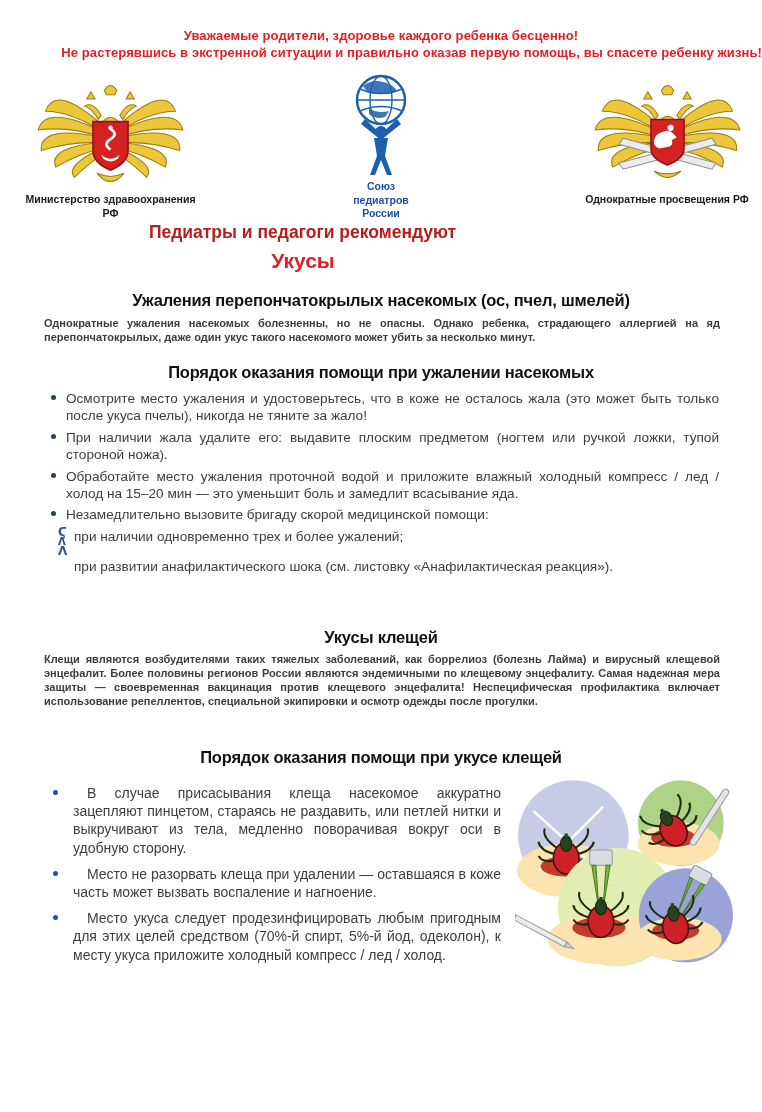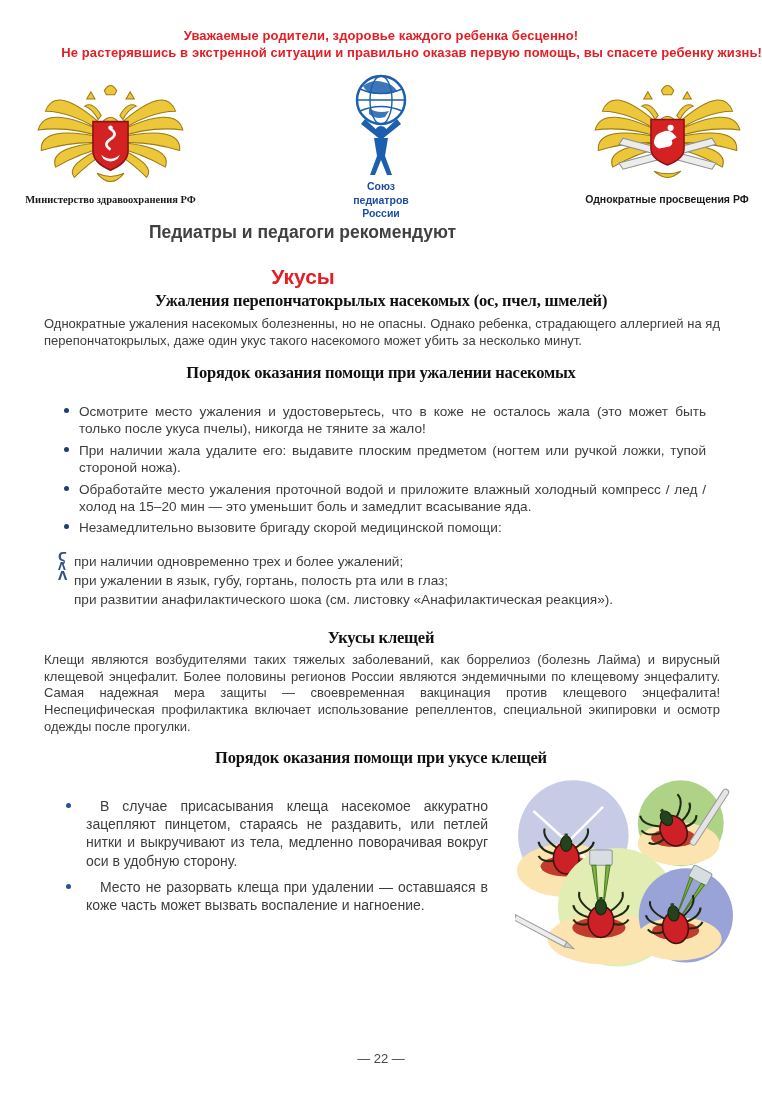--- a/index.html
+++ b/index.html
@@ -5,25 +5,25 @@
   html,body{margin:0;padding:0;background:#ffffff;}
   .page{
     position:relative;width:762px;height:1112px;background:#fff;
     font-family:"Liberation Sans",sans-serif;color:#3f3f3f;overflow:hidden;padding-left:26px;
   }
   .abs{position:absolute;}
   .center{text-align:center;}
   .red-head{width:762px;font-weight:bold;font-size:13px;color:#e31e24;letter-spacing:.1px;}
   .caption{font-weight:bold;font-size:10.5px;line-height:1.3;color:#1a1a1a;text-align:center;}
   .caption.blue{color:#1b4fa0;}
-  .recommend{width:605px;font-weight:bold;font-size:17.5px;color:#404040;}
-  .main-title{width:606px;font-weight:bold;font-size:21px;color:#e31e24;margin-top:16px;}
-  .sec-title{width:762px;font-weight:bold;font-size:16.5px;color:#111;letter-spacing:-.2px;font-family:Liberation Serif, serif;}
-  .body-par{font-size:13px;line-height:1.28;text-align:justify;color:#3d3d3d;}
-  ul.blist{list-style:none;margin:16px;padding:0;}
+  .recommend{width:605px;font-weight:bold;font-size:17.5px;color:#b91c1c;}
+  .main-title{width:606px;font-weight:bold;font-size:21px;color:#e31e24;}
+  .sec-title{width:762px;font-weight:bold;font-size:16.5px;color:#111;letter-spacing:-.2px;}
+  .body-par{font-size:11px;line-height:1.28;text-align:justify;color:#3d3d3d;font-weight:bold;}
+  ul.blist{list-style:none;margin:3px;padding:0;}
   ul.blist li{position:relative;padding-left:17px;margin-bottom:4px;font-size:13.6px;line-height:1.28;text-align:justify;color:#3d3d3d;}
   ul.blist li .dot{position:absolute;left:2px;top:5px;width:5px;height:5px;border-radius:50%;background:#1f3c78;}
   ul.blist2 li{padding-left:24px;margin-bottom:8px;font-size:14px;line-height:1.3;}
   ul.blist2 li .dot{left:4px;top:6px;background:#2b4ea2;}
   ul.blist2 li .btext{display:block;text-indent:14px;}
   .sublist{margin-top:3px;}
   .subrow{display:flex;align-items:flex-start;margin-left:12px;margin-bottom:1px;font-size:13.6px;line-height:1.3;color:#3d3d3d;}
   .submark{width:16px;flex:0 0 16px;color:#32508e;font-weight:bold;font-family:"DejaVu Sans",sans-serif;font-size:12px;line-height:.8;display:flex;flex-direction:column;align-items:flex-start;}
   .submark .m2{font-size:10px;margin-top:1px;}
   .pagenum{width:762px;font-size:13px;color:#444;}
@@ -56,21 +56,21 @@
           <path d="M90 24 l4 -7 l4 7 Z"></path>
         <path d="M69 16 q6 -10 12 0 l-2 4 l-8 0 Z"></path>
         <path d="M62 96 Q75 112 88 96 Q75 102 62 96 Z"></path>
       </g>
       <path d="M58 46 L92 46 L92 74 Q92 86 75 93 Q58 86 58 74 Z" fill="#d42222" stroke="#8e1212" stroke-width="1.5"></path>
       <path d="M75 53 q8 5 0 10 q-8 5 0 10" fill="none" stroke="#ffffff" stroke-width="2.5"></path>
       <circle cx="75" cy="52" r="2.2" fill="#fff"></circle>
       <path d="M66 78 q9 8 18 0 l-2 4 q-7 5 -14 0 Z" fill="#ffffff"></path>
     </svg>
   </div>
-  <div class="abs caption" style="left:23px;top:193px;width:175px;font-family:Liberation Serif, serif;">Министерство здравоохранения РФ</div>
+  <div class="abs caption" style="left:23px;top:193px;width:175px;">Министерство здравоохранения РФ</div>
 
   <div class="abs" style="left:341px;top:74px;width:80px;height:104px;">
     <svg width="80" height="104" viewBox="0 0 80 104">
       <circle cx="40" cy="26" r="24" fill="#ffffff" stroke="#1b5fae" stroke-width="2.5"></circle>
       <ellipse cx="40" cy="26" rx="11" ry="24" fill="none" stroke="#1b5fae" stroke-width="1.4"></ellipse>
       <path d="M16 26 h48 M19 15 q21 9 42 0 M19 37 q21 -9 42 0" fill="none" stroke="#1b5fae" stroke-width="1.4"></path>
       <path d="M22 12 q9 -7 20 -4 q10 2 14 9 q-9 5 -18 2 q-11 3 -16 -7 Z" fill="#1b5fae" opacity=".85"></path>
       <path d="M28 34 q8 6 20 3 l-4 6 q-9 3 -16 -3 Z" fill="#1b5fae" opacity=".85"></path>
       <circle cx="40" cy="58" r="6" fill="#1b5fae"></circle>
       <path d="M40 66 L20 50 L24 45 L40 60 L56 45 L60 50 Z" fill="#1b5fae"></path>
@@ -131,21 +131,20 @@
         <span class="submark">
             <span>Ϛ</span>
             <span class="m2">Λ</span>
           </span>
         <span>при наличии одновременно трех и более ужалений;</span>
       </div>
       <div class="subrow">
         <span class="submark">
             <span>Λ</span>
           </span>
-        <span>при ужалении в язык, губу, гортань, полость рта или в глаз;</span>
       </div>
       <div class="subrow">
         <span class="submark">
             <span></span>
           </span>
         <span>при развитии анафилактического шока (см. листовку «Анафилактическая реакция»).</span>
       </div>
     </div>
   </div>
 
@@ -155,20 +154,24 @@
   <div class="abs center sec-title" style="top:748px;left:0;">Порядок оказания помощи при укусе клещей</div>
   <div class="abs" style="top:781px;left:46px;width:458px;">
     <ul class="blist blist2">
       <li>
           <span class="dot"></span>
           <span class="btext">В случае присасывания клеща насекомое аккуратно зацепляют пинцетом, стараясь не раздавить, или петлей нитки и выкручивают из тела, медленно поворачивая вокруг оси в удобную сторону.</span>
         </li>
       <li>
           <span class="dot"></span>
           <span class="btext">Место не разорвать клеща при удалении — оставшаяся в коже часть может вызвать воспаление и нагноение.</span>
+        </li>
+      <li>
+          <span class="dot"></span>
+          <span class="btext">Место укуса следует продезинфицировать любым пригодным для этих целей средством (70%-й спирт, 5%-й йод, одеколон), к месту укуса приложите холодный компресс / лед / холод.</span>
         </li>
     </ul>
   </div>
 
   <div class="abs" style="left:515px;top:772px;width:220px;height:205px;">
     <svg width="220" height="205" viewBox="0 0 215 200">
       <defs>
         <g id="tk">
           <g stroke="#1c2a10" stroke-width="2" fill="none">
             <path d="M-9 -4 C-18 -10 -23 -16 -21 -23"></path>
@@ -218,15 +221,14 @@
       <ellipse cx="157" cy="155" rx="23" ry="9" fill="#c23b2b"></ellipse>
       <g transform="translate(172,118) rotate(28)">
         <rect x="-10" y="-26" width="20" height="13" rx="2" fill="#d7dde0" stroke="#8b9aa0"></rect>
         <path d="M-8 -13 L-2 26 L-5 -13 Z" fill="#79b544" stroke="#4c7a24"></path>
         <path d="M8 -13 L2 26 L4.5 -13 Z" fill="#79b544" stroke="#4c7a24"></path>
       </g>
       <use href="#tk" transform="translate(156,146) rotate(-8)"></use>
     </svg>
   </div>
 
-  <div class="abs center pagenum" style="top:1051px;left:0;">— 22 —</div>
 
 </div>
 
 </body></html>

